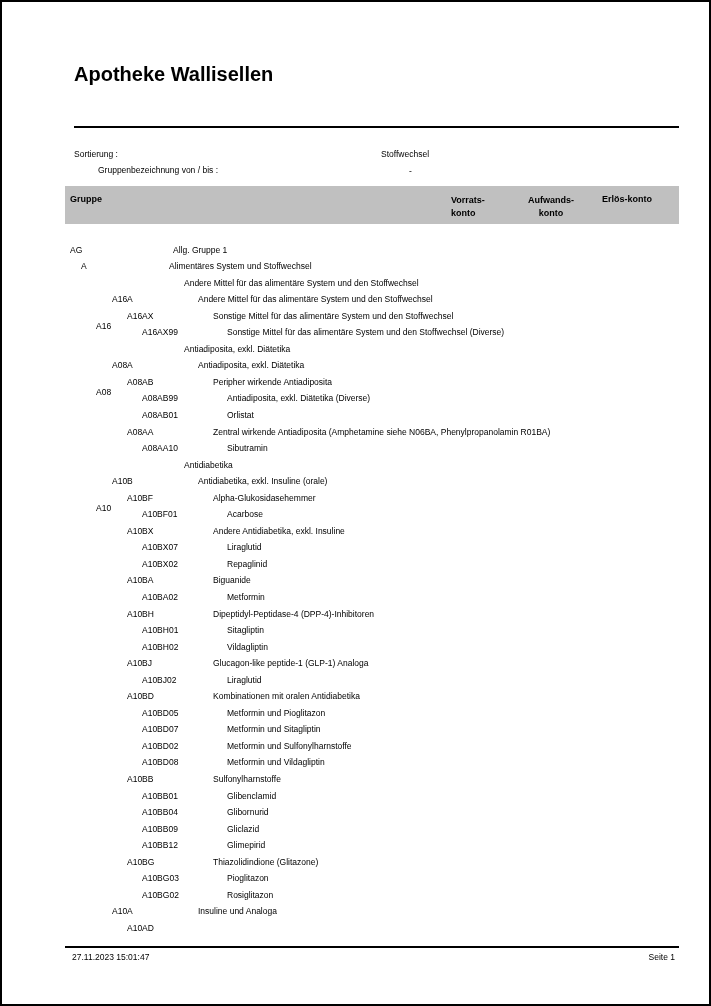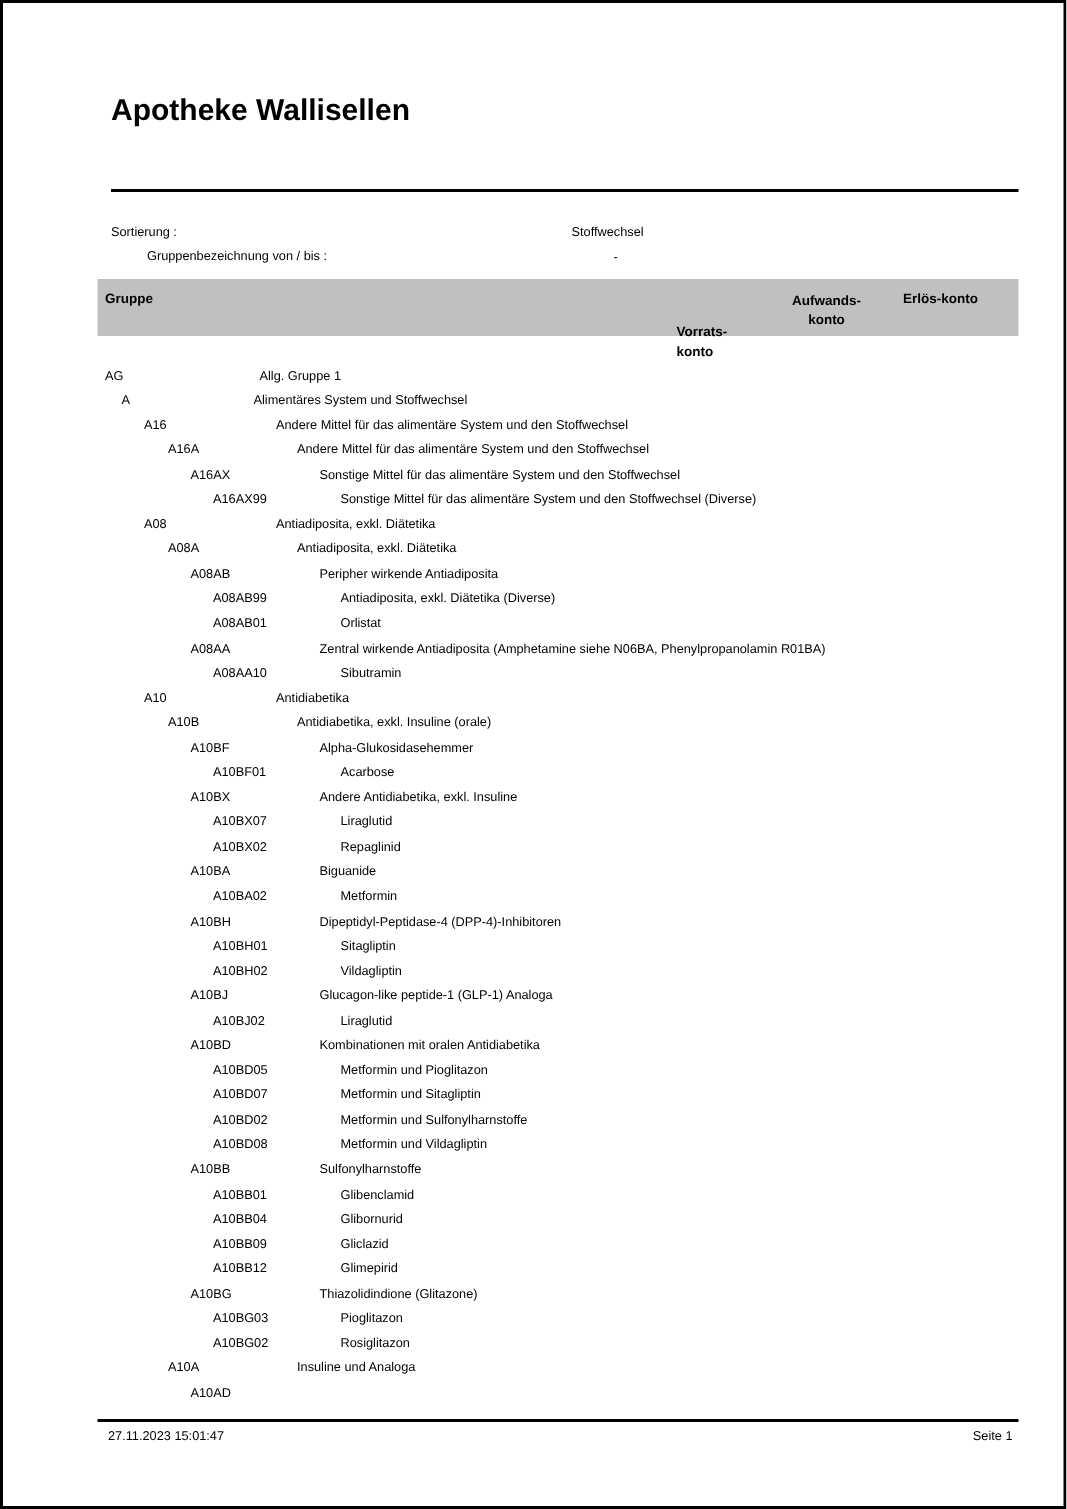--- a/index.html
+++ b/index.html
@@ -19,30 +19,30 @@
 
   .filter-label { position:absolute; font-size:8.5px; white-space:nowrap; }
   .f-sort  { left:72px;  top:147px;text-align:right; }
   .f-gnum  { left:379px; top:147px; }
   .f-gbez  { left:72px;  top:163px;margin-left:24px; }
   .f-dash  { left:407px; top:164px; }
 
   .col-header-bar { position:absolute; left:63px; top:184px; width:614px; height:38px; background:#c0c0c0; }
   .col-label { position:absolute; font-size:9px; font-weight:bold; line-height:13px; white-space:nowrap; }
   .c-gruppe   { left:5px;   top:7px; }
-  .c-vorrats  { left:386px; top:8px;margin-top:21px; }
+  .c-vorrats  { left:386px; top:8px; }
   .c-aufwands { left:463px; top:8px;text-align:center; }
   .c-erloes   { left:537px; top:7px;text-align:right; }
 
   .rows { position:absolute; left:0; top:240px; width:711px; }
   .row { position:relative; height:16.55px; }
   .code, .desc { position:absolute; top:2.5px; font-size:8.5px; white-space:nowrap; }
   .lvl0 .code { left:68px;  } .lvl0 .desc { left:148px;margin-left:23px; }
   .lvl1 .code { left:79px;  } .lvl1 .desc { left:167px; }
-  .lvl2 .code { left:94px;  } .lvl2 .desc { left:182px; }
+  .lvl2 .code { left:94px;margin-top:43px;  } .lvl2 .desc { left:182px; }
   .lvl3 .code { left:110px; } .lvl3 .desc { left:196px; }
   .lvl4 .code { left:125px; } .lvl4 .desc { left:211px; }
   .lvl5 .code { left:140px; } .lvl5 .desc { left:225px; }
 
   .footer-rule { position:absolute; left:63px; top:944px; width:614px; height:1.5px; background:#000; }
   .footer-date { position:absolute; left:70px; top:950px; font-size:8.5px; white-space:nowrap; }
   .footer-page { position:absolute; right:34px; top:950px; font-size:8.5px; white-space:nowrap; }
 </style>
 </head>
 <body>

